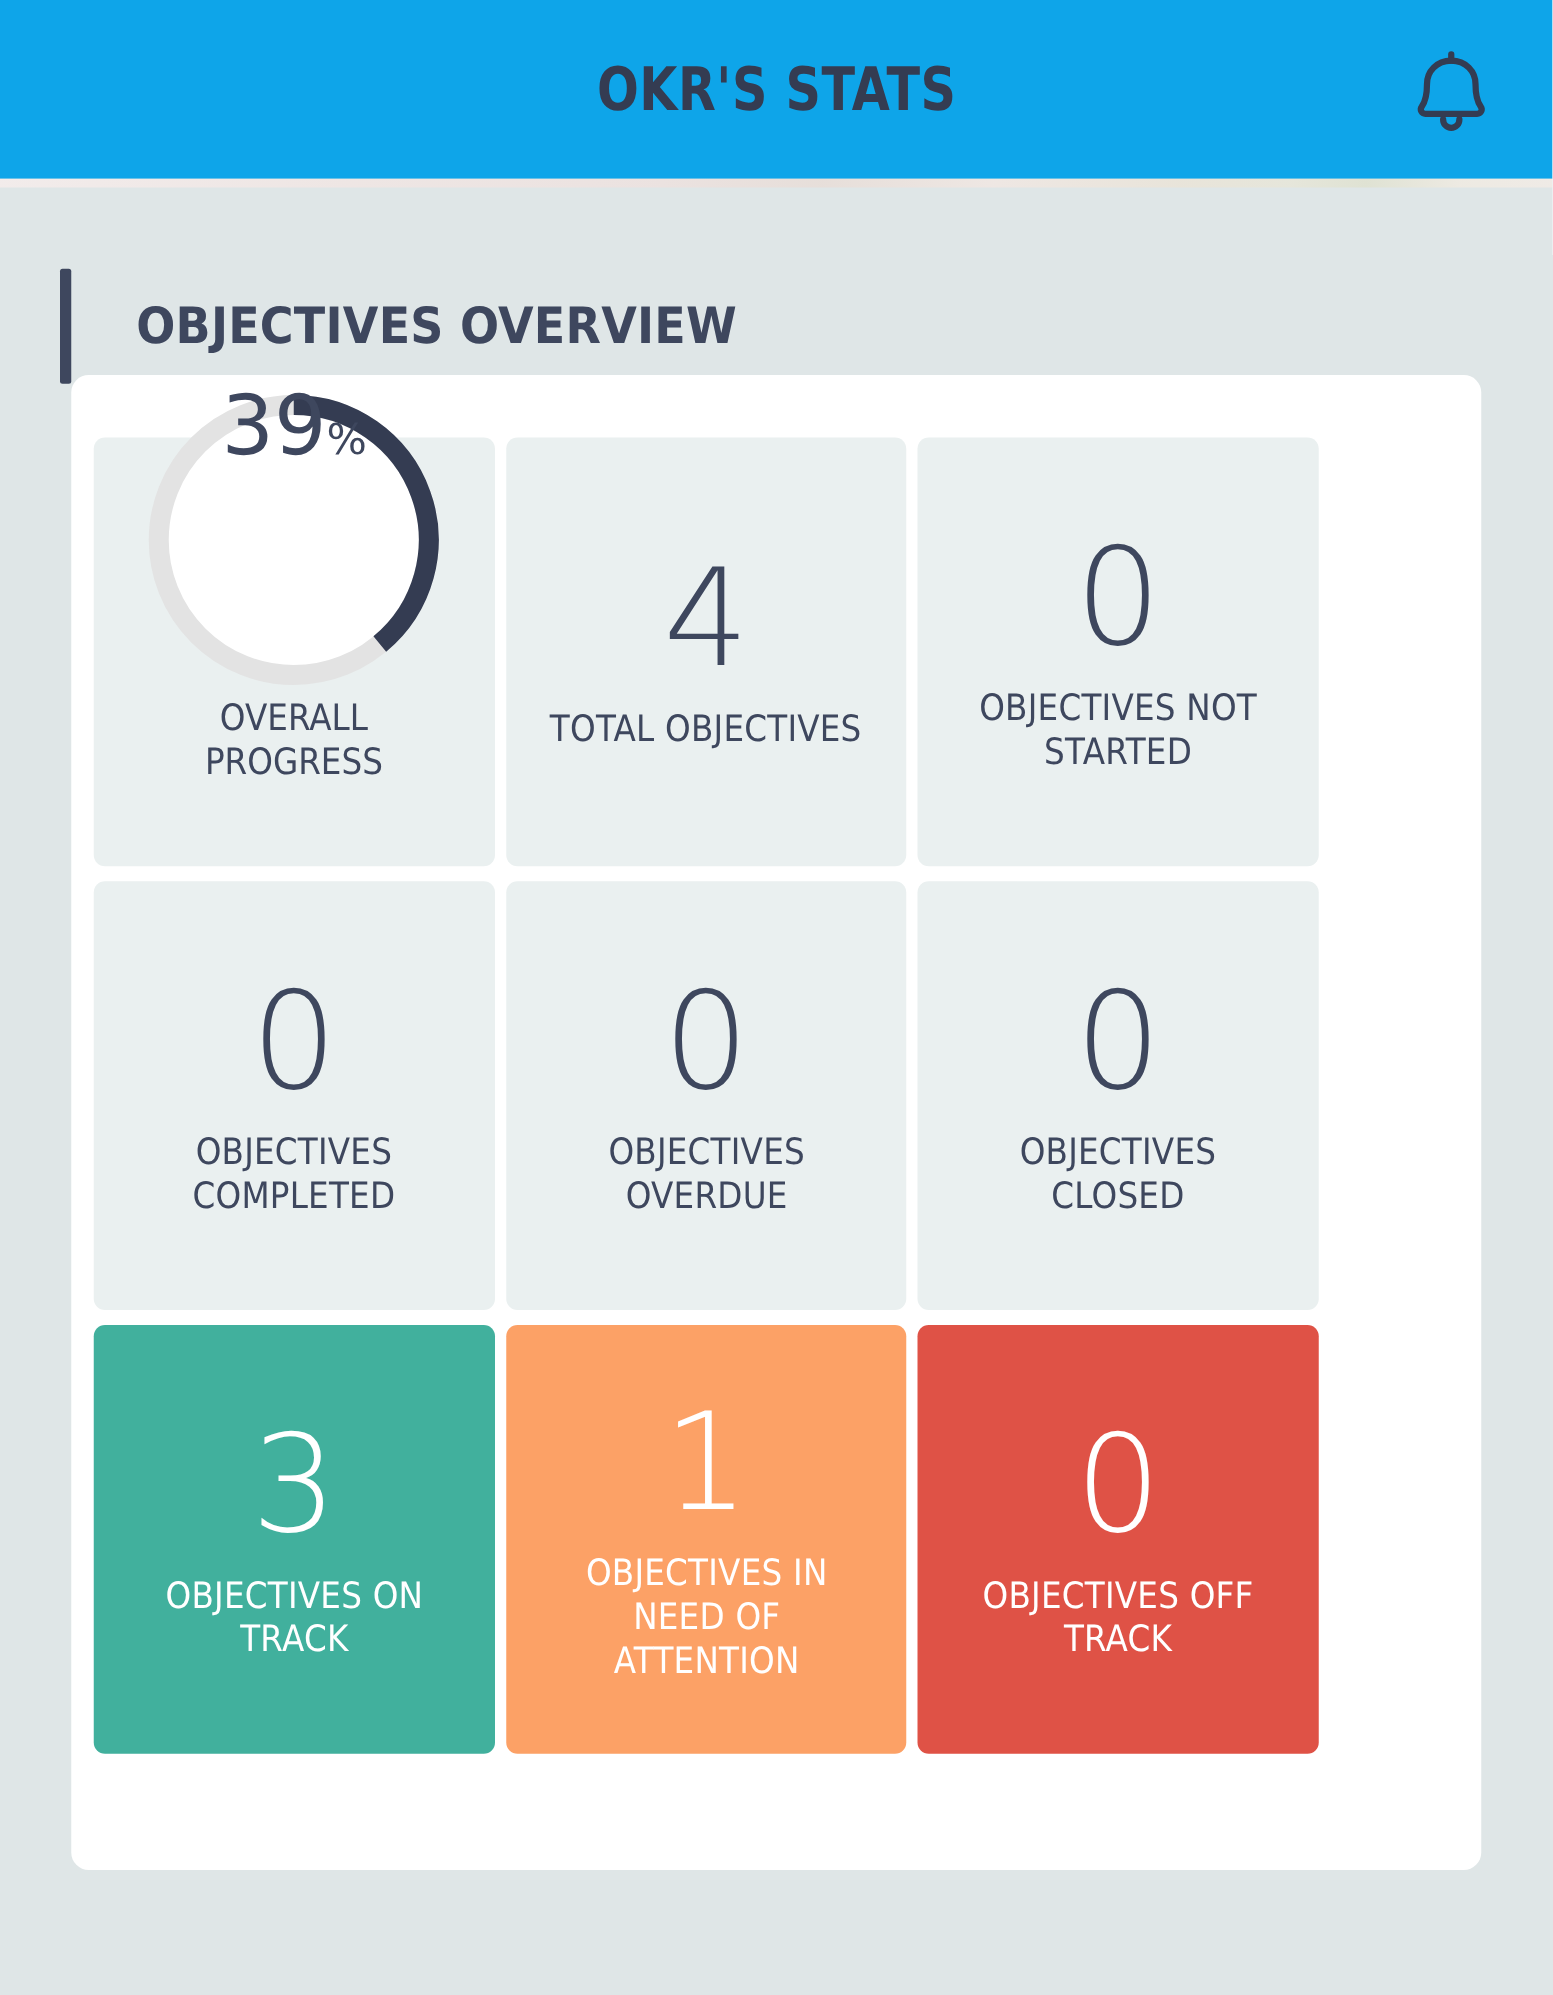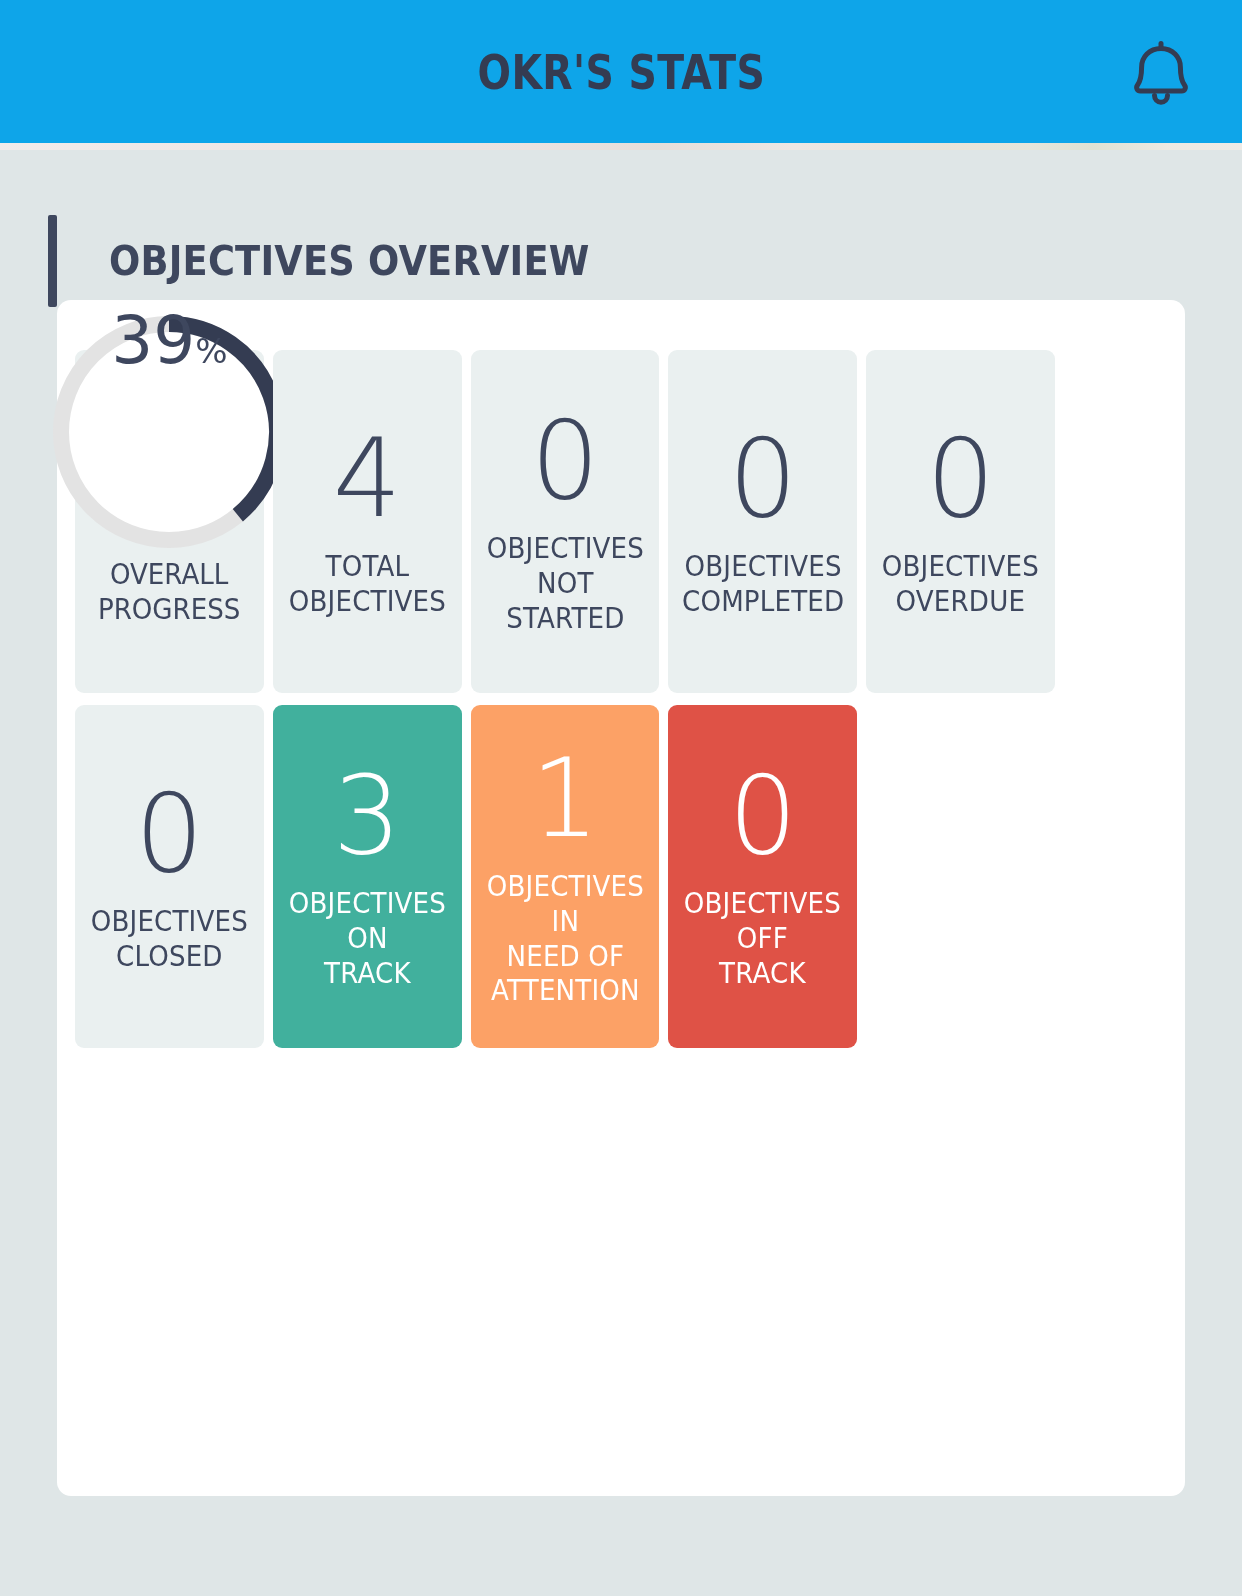--- a/index.html
+++ b/index.html
@@ -118,21 +118,21 @@
     background: #ffffff;
     border-radius: 14px;
   }
 
   .grid {
     position: absolute;
     left: 18px;
     top: 50px;
     width: 980px;
     display: grid;
-    grid-template-columns: repeat(5, 1fr);
+    grid-template-columns: repeat(3, 1fr);
     grid-auto-rows: 343px;
     column-gap: 9px;
     row-gap: 12px;
   }
 
   .tile {
     position: relative;
     background: #eaf0f0;
     border-radius: 9px;
     display: flex;

